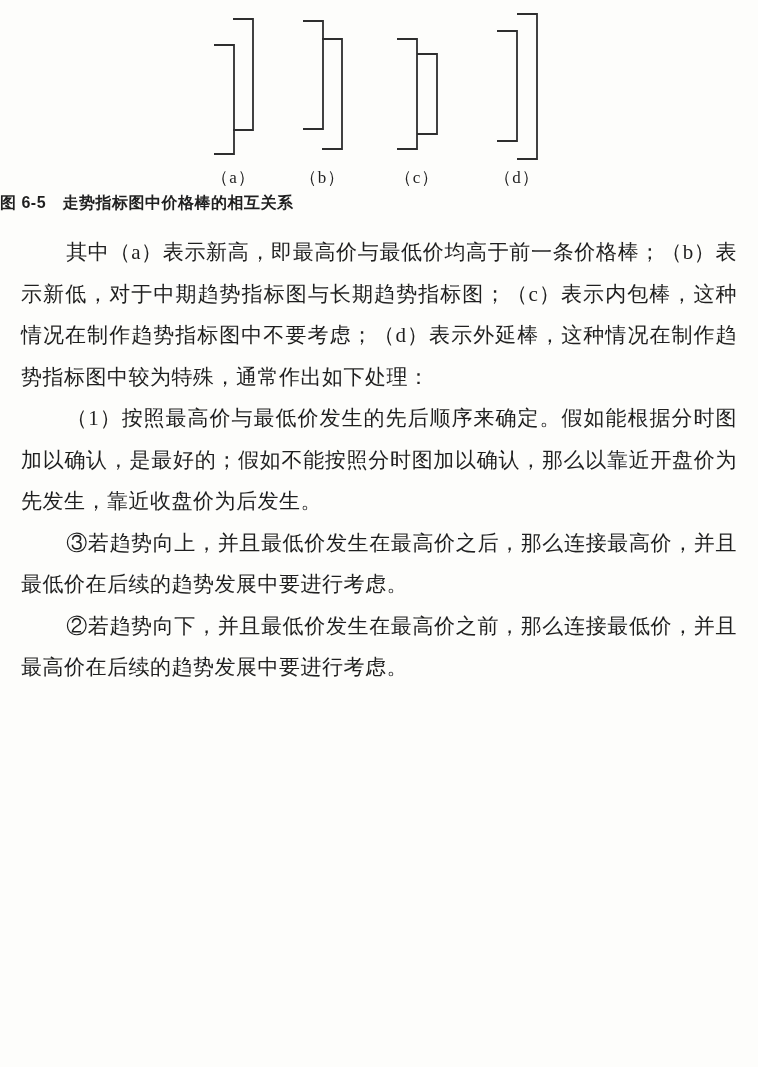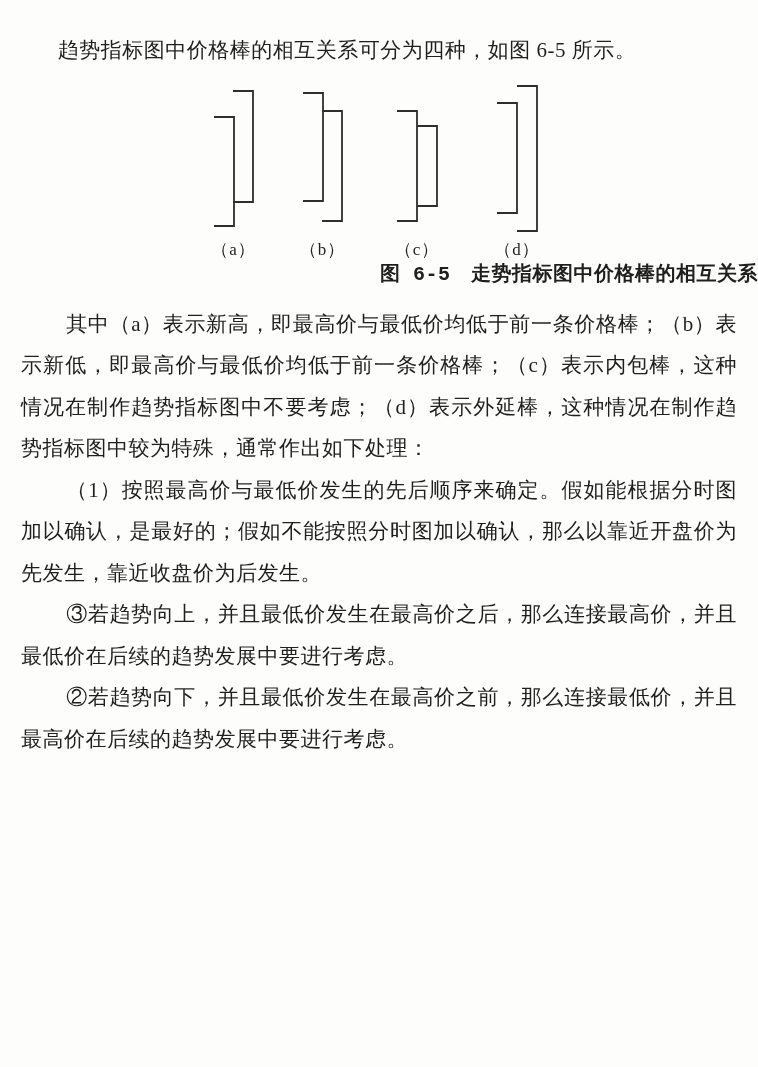--- a/index.html
+++ b/index.html
@@ -23,39 +23,38 @@
   }
   .figure{margin-top:6px;}
   .figure svg{display:block;}
   .figure path{fill:none;stroke:#2e2e2e;stroke-width:1.8;}
   .labels{position:relative;height:24px;}
   .panel-label{
     position:absolute;top:0;transform:translateX(-50%);
     font-size:17px;letter-spacing:1px;
   }
   .caption{
-    text-align:right;
-    font-family:Liberation Mono, monospace;
-    font-size:20px;line-height:26px;font-weight:bold;
+    text-align:left;
+    font-family:Liberation Sans, sans-serif;
+    font-size:16px;line-height:26px;font-weight:bold;
     letter-spacing:0.5px;
   }
   .body-text{margin:16px 21px 0 21px;}
   .body-text p{
     margin:0;font-size:21px;line-height:41.5px;
     text-indent:2.15em;text-align:justify;text-justify:inter-ideograph;
     letter-spacing:0.5px;
   }
 </style>
 </head>
 <body>
 
 <div class="page">
 
 
-  <p class="intro">趋势指标图中价格棒的相互关系可分为四种，如图 6-5 所示。</p>
 
   <div class="figure">
     <svg width="758" height="160" viewBox="0 140 758 160" xmlns="http://www.w3.org/2000/svg">
         <path d="M 214 179 H 234 V 288 H 214"></path>
         <path d="M 233 153 H 253 V 264 H 233"></path>
         <path d="M 303 155 H 323 V 263 H 303"></path>
         <path d="M 322 173 H 342 V 283 H 322"></path>
         <path d="M 397 173 H 417 V 283 H 397"></path>
         <path d="M 417 188 H 437 V 268 H 417"></path>
         <path d="M 497 165 H 517 V 275 H 497"></path>
@@ -64,19 +63,19 @@
     <div class="labels">
         <span class="panel-label" style="left: 233.5px;">（a）</span>
         <span class="panel-label" style="left: 322.5px;">（b）</span>
         <span class="panel-label" style="left: 417px;">（c）</span>
         <span class="panel-label" style="left: 517px;">（d）</span>
       </div>
     <div class="caption">图 6-5　走势指标图中价格棒的相互关系</div>
   </div>
 
   <div class="body-text">
-      <p>其中（a）表示新高，即最高价与最低价均低于前一条价格棒；（b）表示新低，即最高价与最低价均低于前一条价格棒；（c）表示内包棒，这种情况在制作趋势指标图中不要考虑；（d）表示外延棒，这种情况在制作趋势指标图中较为特殊，通常作出如下处理：</p>
+      <p>其中（a）表示新高，即最高价与最低价均高于前一条价格棒；（b）表示新低，对于中期趋势指标图与长期趋势指标图；（c）表示内包棒，这种情况在制作趋势指标图中不要考虑；（d）表示外延棒，这种情况在制作趋势指标图中较为特殊，通常作出如下处理：</p>
       <p>（1）按照最高价与最低价发生的先后顺序来确定。假如能根据分时图加以确认，是最好的；假如不能按照分时图加以确认，那么以靠近开盘价为先发生，靠近收盘价为后发生。</p>
       <p>③若趋势向上，并且最低价发生在最高价之后，那么连接最高价，并且最低价在后续的趋势发展中要进行考虑。</p>
       <p>②若趋势向下，并且最低价发生在最高价之前，那么连接最低价，并且最高价在后续的趋势发展中要进行考虑。</p>
     </div>
 
 </div>
 
 </body></html>

